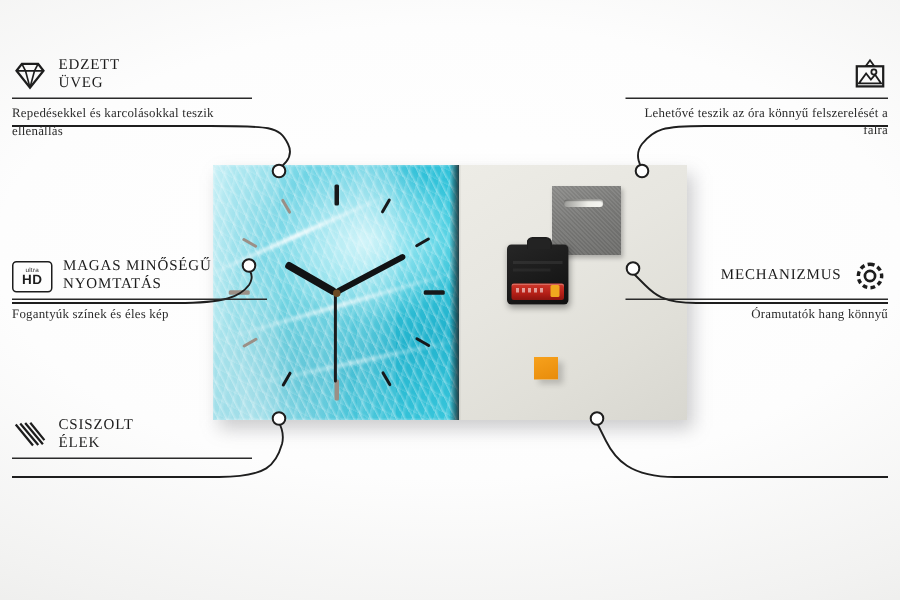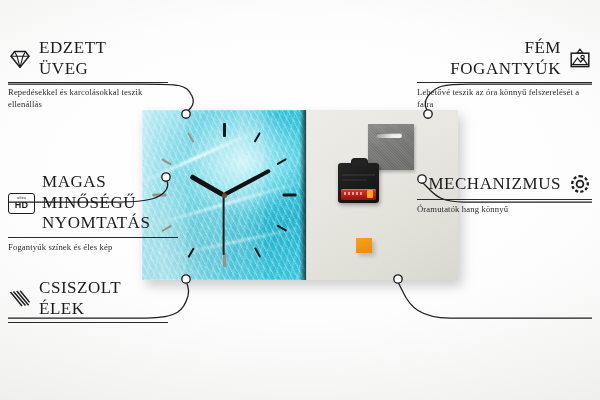--- a/index.html
+++ b/index.html
@@ -87,30 +87,30 @@
   .battery{position:absolute;left:3px;right:3px;bottom:3px;height:11px;border-radius:1.5px;
     background:linear-gradient(180deg,#d03a2c,#b41f17 60%,#8d140f);box-shadow:inset 0 1px 0 rgba(255,255,255,.25);}
   .battery .plus{position:absolute;right:3px;top:1px;width:6px;height:8px;background:#f0a81e;border-radius:1px;}
   .battery .txt{position:absolute;left:3px;top:3px;right:12px;height:3px;background:repeating-linear-gradient(90deg,rgba(255,255,255,.55) 0 2px,rgba(255,255,255,0) 2px 4px);}
   .foam{position:absolute;left:50px;top:128px;width:16px;height:15px;background:linear-gradient(160deg,#f7a11c,#e88c0b);
         box-shadow:3px 3px 4px rgba(0,0,0,.18);}
 
   
   .callout{position:absolute;}
   .c-head{display:flex;align-items:center;gap:7px;}
-  .c-title{font-variant:small-caps;font-size:17px;letter-spacing:.55px;color:#1b1b1b;line-height:1.22;text-transform:uppercase;}
+  .c-title{font-variant:small-caps;font-size:10px;letter-spacing:.55px;color:#1b1b1b;line-height:1.22;text-transform:uppercase;}
   .c-title .l2{display:block;}
   .rule{height:1px;background:#2a2a2a;margin:3px 0 4px;}
   .c-desc{font-size:8.6px;color:#2b2b2b;line-height:1.32;letter-spacing:.15px;}
   .left .c-head{justify-content:flex-start;}
   .left .c-title{text-align:left;}
   .left .c-desc{text-align:left;}
   .right .c-head{justify-content:flex-end;}
   .right .c-title{text-align:right;}
-  .right .c-desc{text-align:left;}
+  .right .c-desc{text-align:right;}
 
   .ico{width:24px;height:24px;flex:0 0 24px;display:block;color:#1d1d1d;}
   .ico svg{display:block;width:24px;height:24px;}
 
   .hd-badge{width:25px;height:19px;flex:0 0 25px;border:1.4px solid #1d1d1d;border-radius:3px;
     display:flex;flex-direction:column;align-items:center;justify-content:center;line-height:1;text-align:right;}
   .hd-badge .u{font-size:4.2px;letter-spacing:.2px;color:#1d1d1d;font-family:"Liberation Sans",sans-serif;}
   .hd-badge .h{font-size:9px;font-weight:bold;color:#1d1d1d;font-family:"Liberation Sans",sans-serif;letter-spacing:.3px;}
 
   svg.links{position:absolute;left:0;top:0;width:600px;height:400px;pointer-events:none;}
@@ -229,24 +229,20 @@
       <span class="c-title">
         <span>Csiszolt</span>
         <span class="l2">Élek</span>
       </span>
     </div>
     <div class="rule"></div>
   </div>
 
   <div class="callout right" style="right:8px;top:38px;width:175px;">
     <div class="c-head">
-      <span class="c-title">
-        <span>Fém</span>
-        <span class="l2">Fogantyúk</span>
-      </span>
       <span class="ico">
         <svg viewBox="0 0 24 24">
             <path d="M12 2.2 L9.2 6 H14.8 Z" fill="none" stroke="currentColor" stroke-width="1.2"></path>
             <rect x="3.2" y="6.2" width="17.6" height="13.4" fill="none" stroke="currentColor" stroke-width="1.5"></rect>
             <path d="M4.6 17.6 L9.4 11 L12.6 15 L15.4 11.8 L19.4 17.6 Z" fill="none" stroke="currentColor" stroke-width="1.2"></path>
             <circle cx="14.6" cy="10" r="1.7" fill="none" stroke="currentColor" stroke-width="1.2"></circle>
           </svg>
       </span>
     </div>
     <div class="rule"></div>

